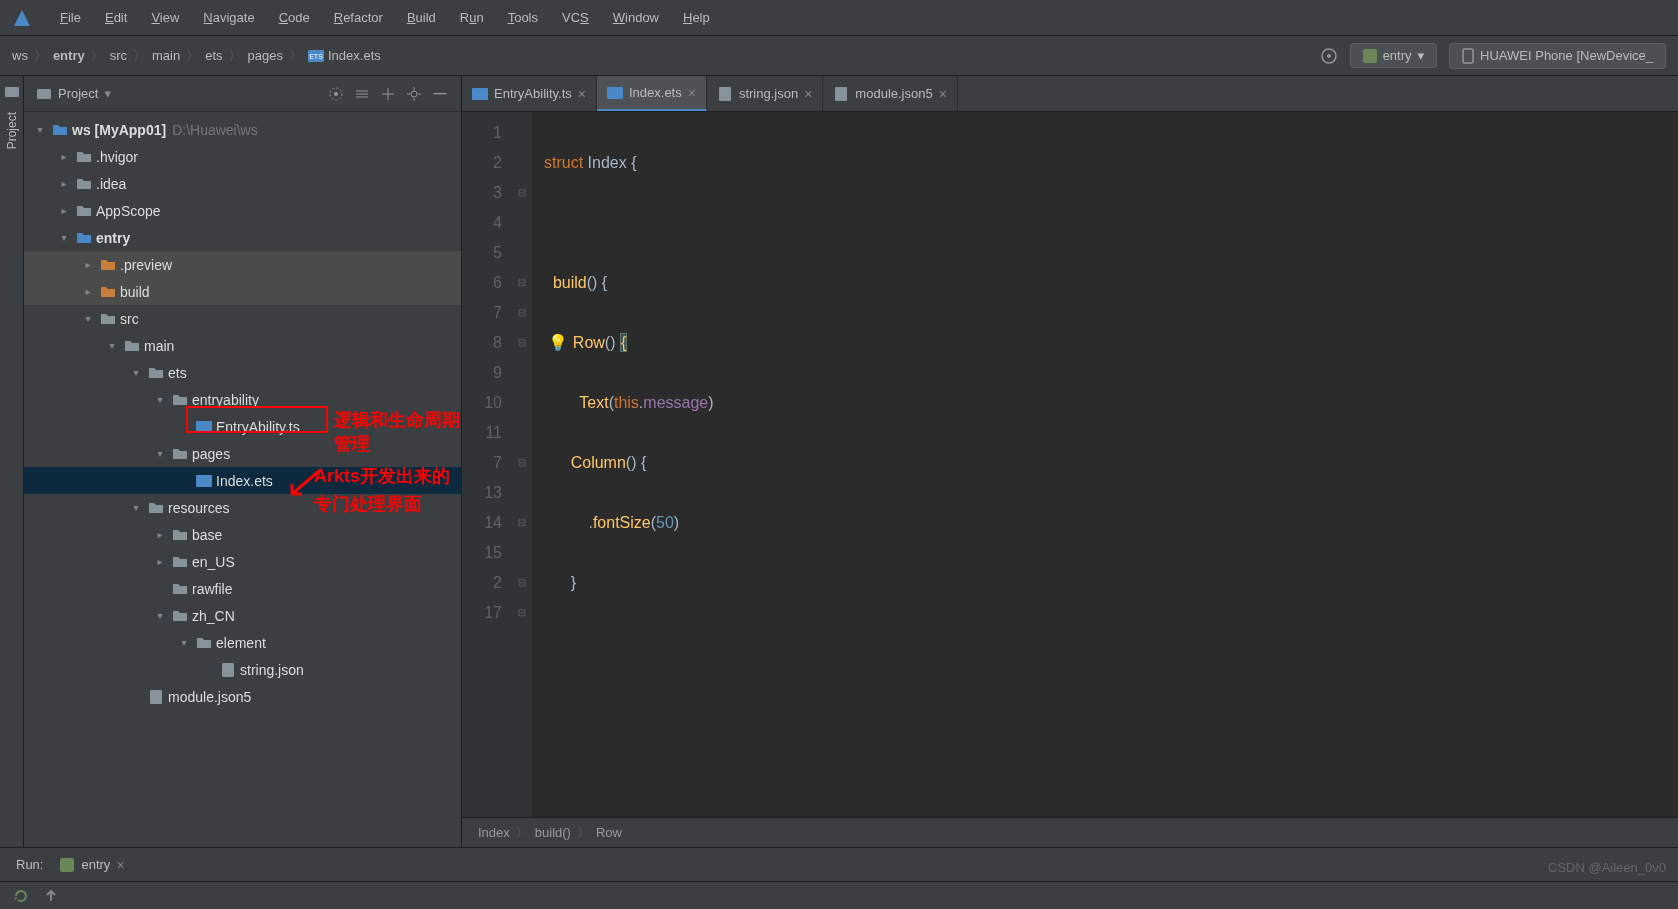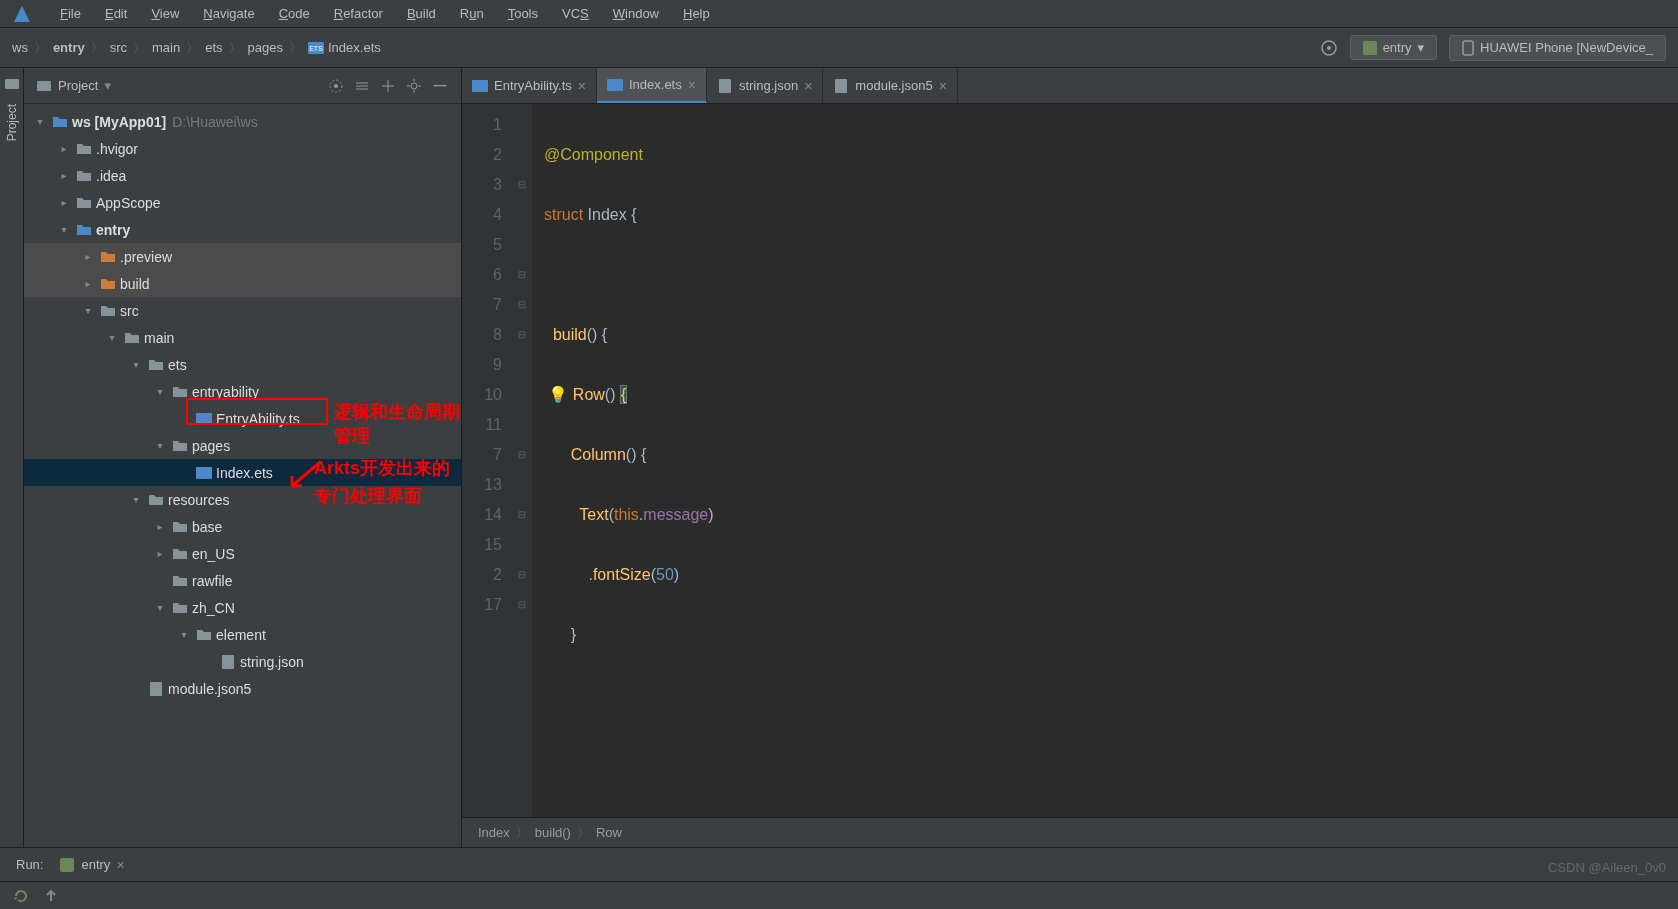--- a/index.html
+++ b/index.html
@@ -1,17 +1,17 @@
 <!DOCTYPE html>
 <html><head>
 <meta charset="utf-8">
 <style>
 * { margin: 0; padding: 0; box-sizing: border-box; font-family: -apple-system, "Segoe UI", sans-serif; }
 body { background: #2b2b2b; color: #bbbbbb; font-size: 13px; width: 1678px; height: 909px; overflow: hidden; display: flex; flex-direction: column; }
-.titlebar { height: 28px; background: #3c3f41; display: flex; align-items: center; padding: 0 12px; border-bottom: 1px solid #1e1e1e; }
+.titlebar { height: 36px; background: #3c3f41; display: flex; align-items: center; padding: 0 12px; border-bottom: 1px solid #1e1e1e; }
 .logo { width: 20px; height: 20px; margin-right: 20px; }
 .menu { display: flex; gap: 8px; }
 .menu-item { padding: 4px 8px; cursor: pointer; }
 .menu-item u { text-decoration: underline; }
 .win-title { flex: 1; text-align: center; color: #888; }
 .navbar { height: 40px; background: #3c3f41; display: flex; align-items: center; padding: 0 12px; border-bottom: 1px solid #1e1e1e; }
 .crumb { color: #bbb; }
 .crumb-sep { color: #666; margin: 0 6px; }
 .crumb-icon { width: 16px; height: 16px; vertical-align: middle; margin-right: 4px; }
 .nav-right { margin-left: auto; display: flex; align-items: center; gap: 12px; }
@@ -389,27 +389,26 @@
           <div>&nbsp;</div>
           <div>&nbsp;</div>
           <div>⊟</div>
           <div>&nbsp;</div>
           <div>⊟</div>
           <div>&nbsp;</div>
           <div>⊟</div>
           <div>⊟</div>
       </div>
       <div class="code">
-<div><span class="dec">@Component</span></div>
 <div><span class="kw">struct</span> <span class="id">Index</span> <span class="id">{</span></div>
 <div>&nbsp;</div>
 <div>  <span class="fn">build</span><span class="id">()</span> <span class="id">{</span></div>
 <div> <span class="bulb">💡</span> <span class="fn">Row</span><span class="id">()</span> <span class="brace brace-hl">{</span></div>
+<div>        <span class="fn">Text</span><span class="id">(</span><span class="this">this</span><span class="id">.</span><span class="prop">message</span><span class="id">)</span></div>
 <div>      <span class="fn">Column</span><span class="id">()</span> <span class="id">{</span></div>
-<div>        <span class="fn">Text</span><span class="id">(</span><span class="this">this</span><span class="id">.</span><span class="prop">message</span><span class="id">)</span></div>
 <div>          <span class="id">.</span><span class="fn">fontSize</span><span class="id">(</span><span class="num">50</span><span class="id">)</span></div>
 <div>      <span class="id">}</span></div>
 
 
 
 
 
       </div>
     </div>
     <div class="breadcrumb-bar">

